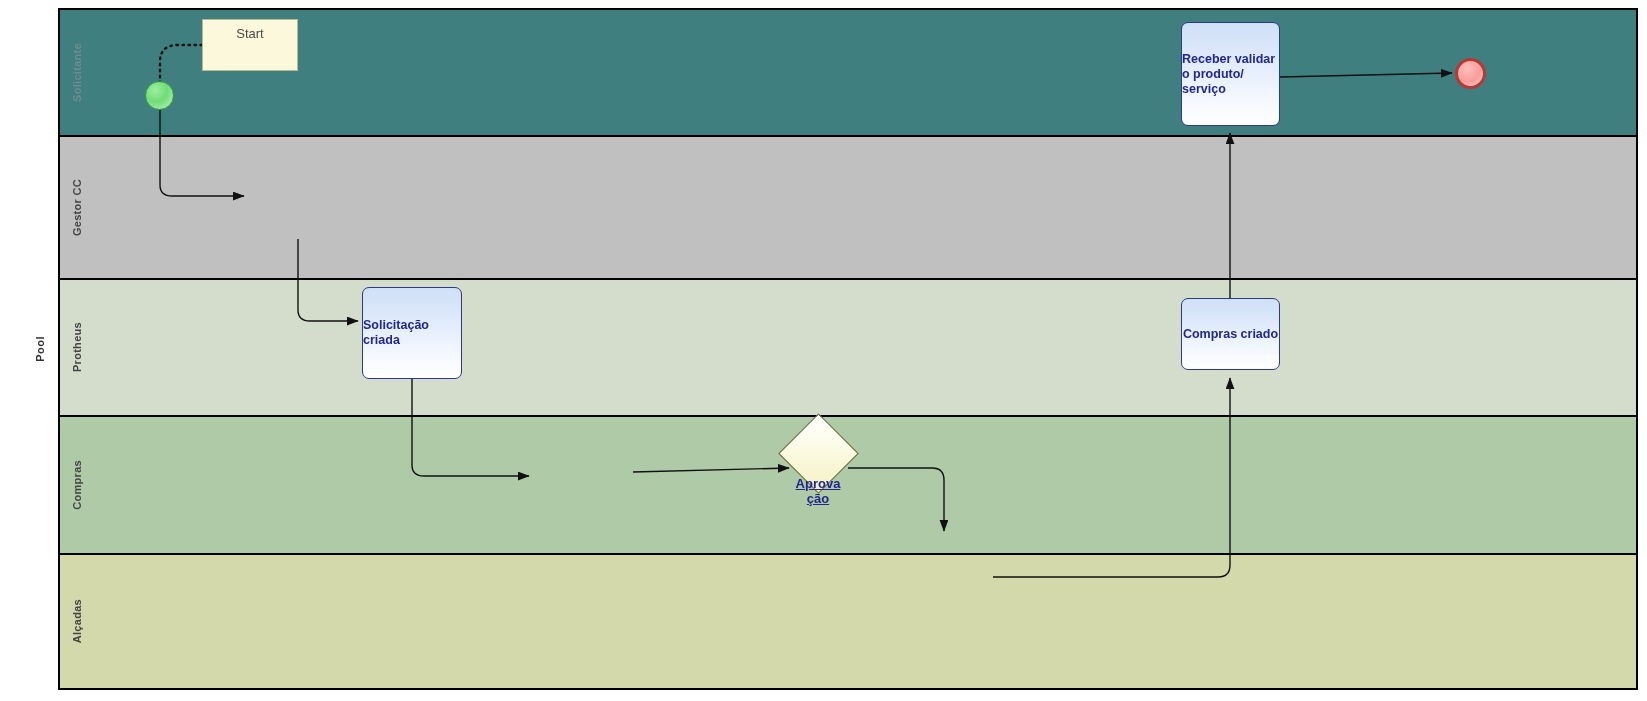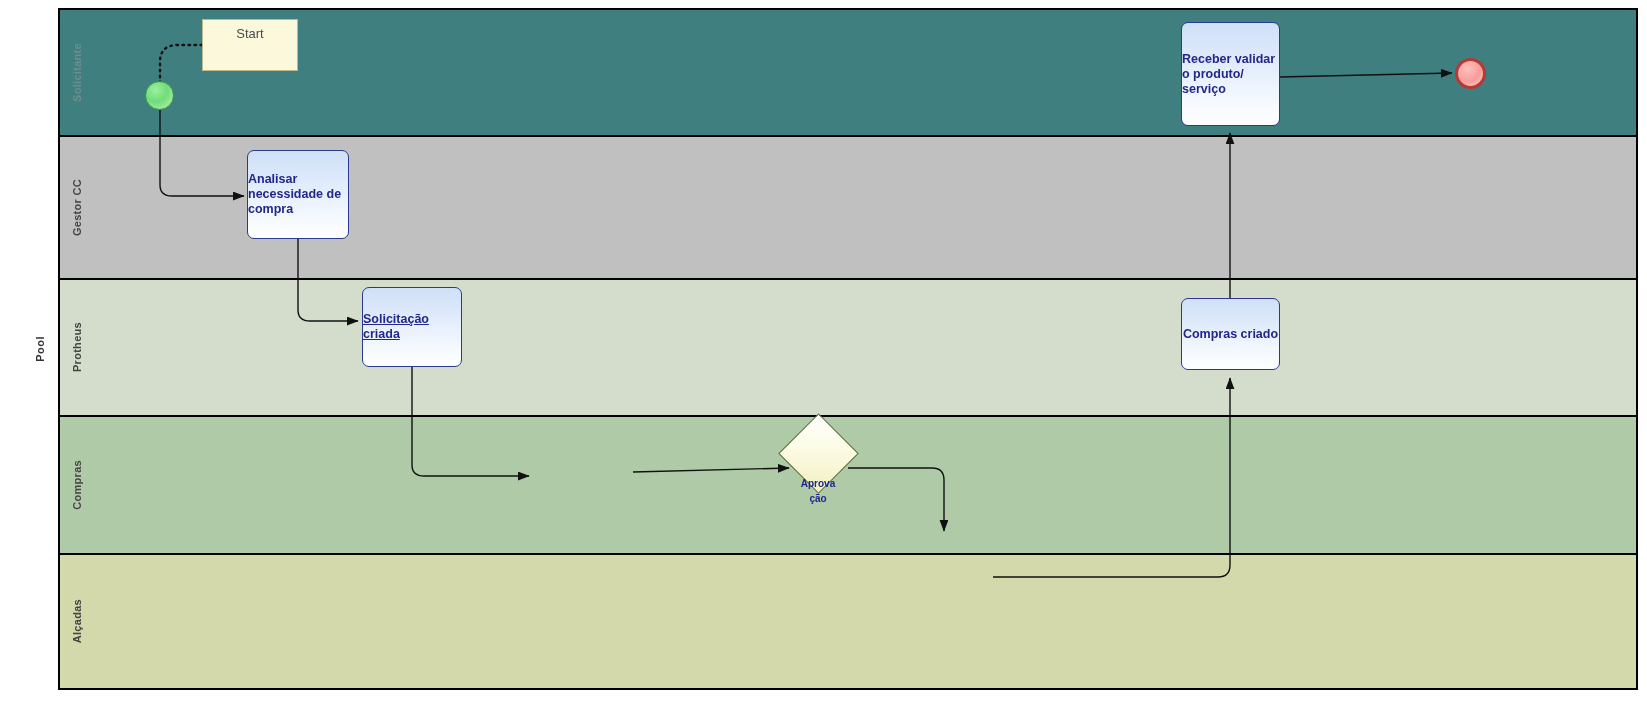--- a/index.html
+++ b/index.html
@@ -104,25 +104,26 @@
     background: linear-gradient(135deg, #ffffff 0%, #fbfbe4 45%, #f3f0c0 100%);
     border: 1px solid #6a6a3a;
     transform: rotate(45deg);
     box-sizing: border-box;
   }
   .gateway-label {
     position: absolute;
     left: 50%;
     transform: translateX(-50%);
     text-align: center;
-    font-size: 10px;
+    font-size: 13px;
     font-weight: bold;
     color: #21278c;
     line-height: 15px;
     white-space: nowrap;
+    text-decoration: underline;
   }
   .event {
     position: absolute;
     border-radius: 50%;
     box-sizing: border-box;
   }
   .event.start {
     background: radial-gradient(circle at 35% 30%, #9fefa0 0%, #6fdd77 45%, #bff3bd 100%);
     border: 1px solid #3b9a45;
   }
@@ -217,25 +218,22 @@
   </svg>
 
   <div class="note" style="left:202px; top:19px; width:96px; height:52px;">
     <span>Start</span>
   </div>
 
   <div class="event start" style="left:145px; top:81px; width:29px; height:29px;"></div>
 
   <div class="event end" style="left:1455px; top:58px; width:31px; height:31px;"></div>
 
-  <div class="task" style="left:247px; top:150px; width:102px; height:89px;">
-    <span>Analisar necessidade de compra</span>
-  </div>
-
-  <div class="task" style="left:362px; top:287px; width:100px; height:80px;text-decoration:underline;">
+
+  <div class="task" style="left:362px; top:287px; width:100px; height:92px;">
     <span>Solicitação criada</span>
   </div>
 
 
 
   <div class="task" style="left:1181px; top:298px; width:99px; height:72px;">
     <span>Compras criado</span>
   </div>
 
   <div class="task" style="left:1181px; top:22px; width:99px; height:104px;">

